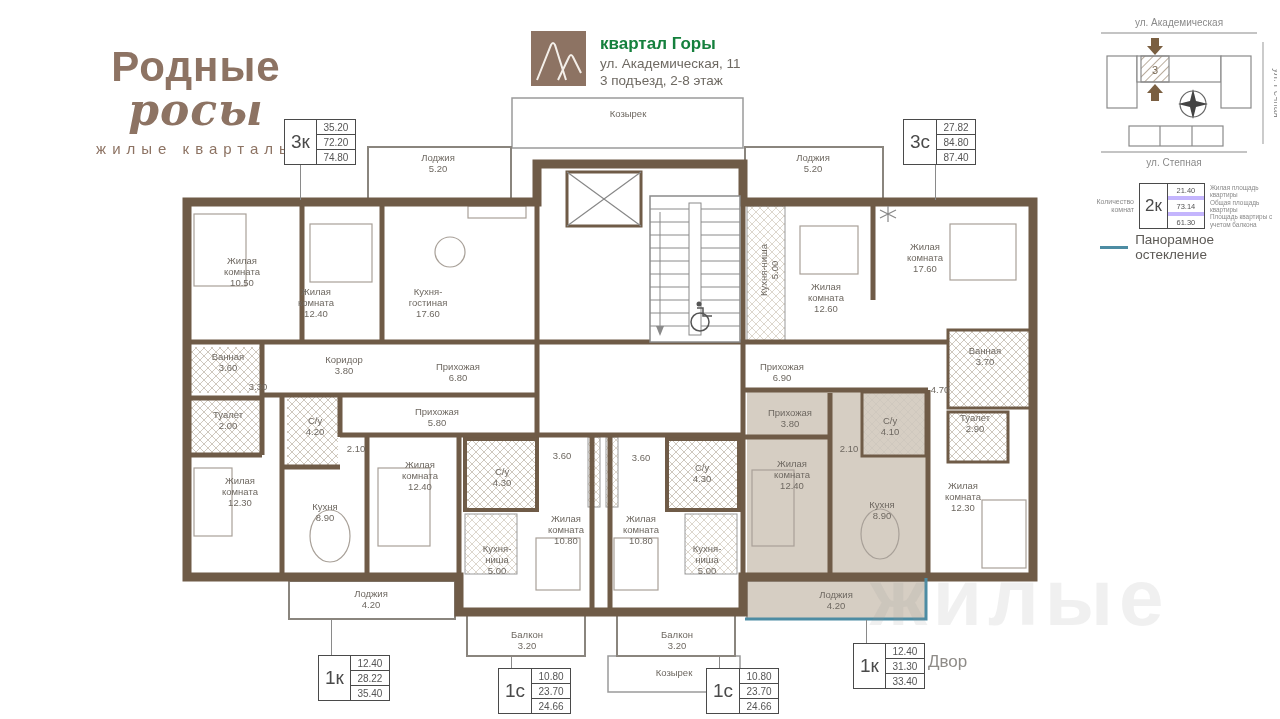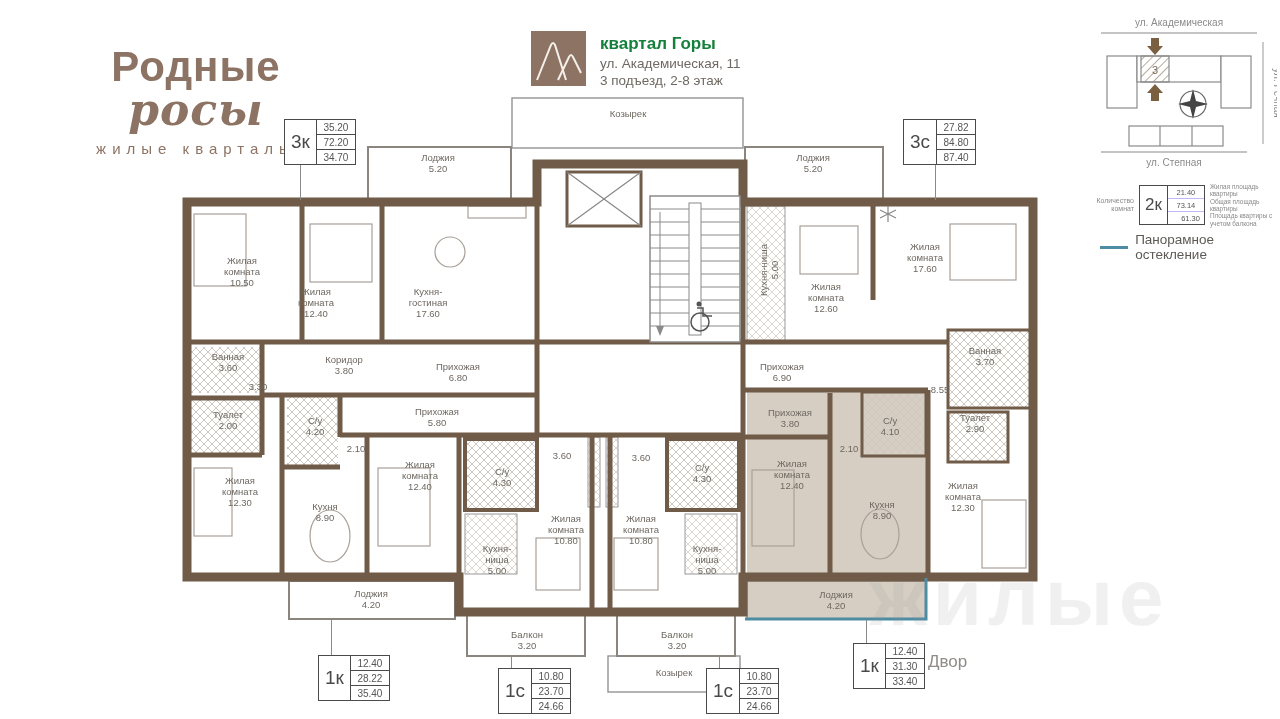--- a/index.html
+++ b/index.html
@@ -18,22 +18,22 @@
   .quarter-title{font-size:17px;font-weight:bold;color:#15803d;margin-bottom:2px;}
   .quarter-line{font-size:13.5px;line-height:1.25;}
 
   
   #site-map{position:absolute;left:1095px;top:12px;}
   .legend{position:absolute;left:1082px;top:183px;display:flex;gap:5px;align-items:center;}
   .legend-roomslabel{width:52px;font-size:7px;color:#8a8a8a;text-align:right;line-height:1.2;}
   .legend-box{display:flex;border:1.3px solid #4a4a4a;background:#fff;}
   .legend-type{font-size:17px;color:#4a4a4a;padding:2px 5px;display:flex;align-items:center;}
   .legend-vals{display:flex;flex-direction:column;border-left:1px solid #4a4a4a;}
-  .legend-vals div{font-size:7.5px;color:#555;padding:1.5px 4px;min-width:28px;text-align:center;border-bottom:1px solid #c4b5fd;}
-  .legend-vals div:last-child{border-bottom:none;text-align:right;}
+  .legend-vals div{font-size:7.5px;color:#555;padding:1.5px 4px;min-width:28px;text-align:center;border-bottom:4px solid #c4b5fd;}
+  .legend-vals div:last-child{border-bottom:none;}
   .legend-lbls{width:76px;display:flex;flex-direction:column;justify-content:space-between;}
   .legend-lbls div{font-size:6.4px;color:#8a8a8a;line-height:1.15;}
   .glazing-row{position:absolute;left:1100px;top:232px;display:flex;align-items:center;gap:7px;}
   .glazing-line{width:30px;height:3px;background:#4d8ca3;}
   .glazing-label{font-size:13.5px;color:#5d5a56;}
 
   
   #plan-svg{position:absolute;left:0;top:0;}
   .room-label{position:absolute;transform:translate(-50%,-50%);font-size:9.5px;line-height:1.18;color:#6e6861;text-align:center;white-space:pre-line;z-index:4;}
   .room-label.vert{transform:translate(-50%,-50%) rotate(-90deg);white-space:pre-line;}
@@ -282,21 +282,21 @@
       <div class="room-label" style="left: 826px; top: 298px;">Жилая
 комната
 12.60</div>
       <div class="room-label" style="left: 925px; top: 258px;">Жилая
 комната
 17.60</div>
       <div class="room-label" style="left: 782px; top: 372px;">Прихожая
 6.90</div>
       <div class="room-label" style="left: 985px; top: 356px;">Ванная
 3.70</div>
-      <div class="room-label" style="left: 940px; top: 390px;">8.55</div>
+      <div class="room-label" style="left: 940px; top: 390px;">4.70</div>
       <div class="room-label" style="left: 790px; top: 418px;">Прихожая
 3.80</div>
       <div class="room-label" style="left: 792px; top: 475px;">Жилая
 комната
 12.40</div>
       <div class="room-label" style="left: 849px; top: 449px;">2.10</div>
       <div class="room-label" style="left: 890px; top: 426px;">С/у
 4.10</div>
       <div class="room-label" style="left: 975px; top: 423px;">Туалет
 2.90</div>
@@ -307,21 +307,21 @@
 12.30</div>
       <div class="room-label" style="left: 836px; top: 600px;">Лоджия
 4.20</div>
     </div>
   <div id="apt-tags">
       <div class="apt-tag" style="left: 284px; top: 119px;">
         <div class="apt-type">3к</div>
         <div class="apt-vals">
           <div>35.20</div>
           <div>72.20</div>
-          <div>34.70</div>
+          <div>74.80</div>
         </div>
       </div>
       <div class="leader" style="left: 300px; top: 159px; height: 41px;"></div>
       <div class="apt-tag" style="left: 903px; top: 119px;">
         <div class="apt-type">3с</div>
         <div class="apt-vals">
           <div>27.82</div>
           <div>84.80</div>
           <div>87.40</div>
         </div>

